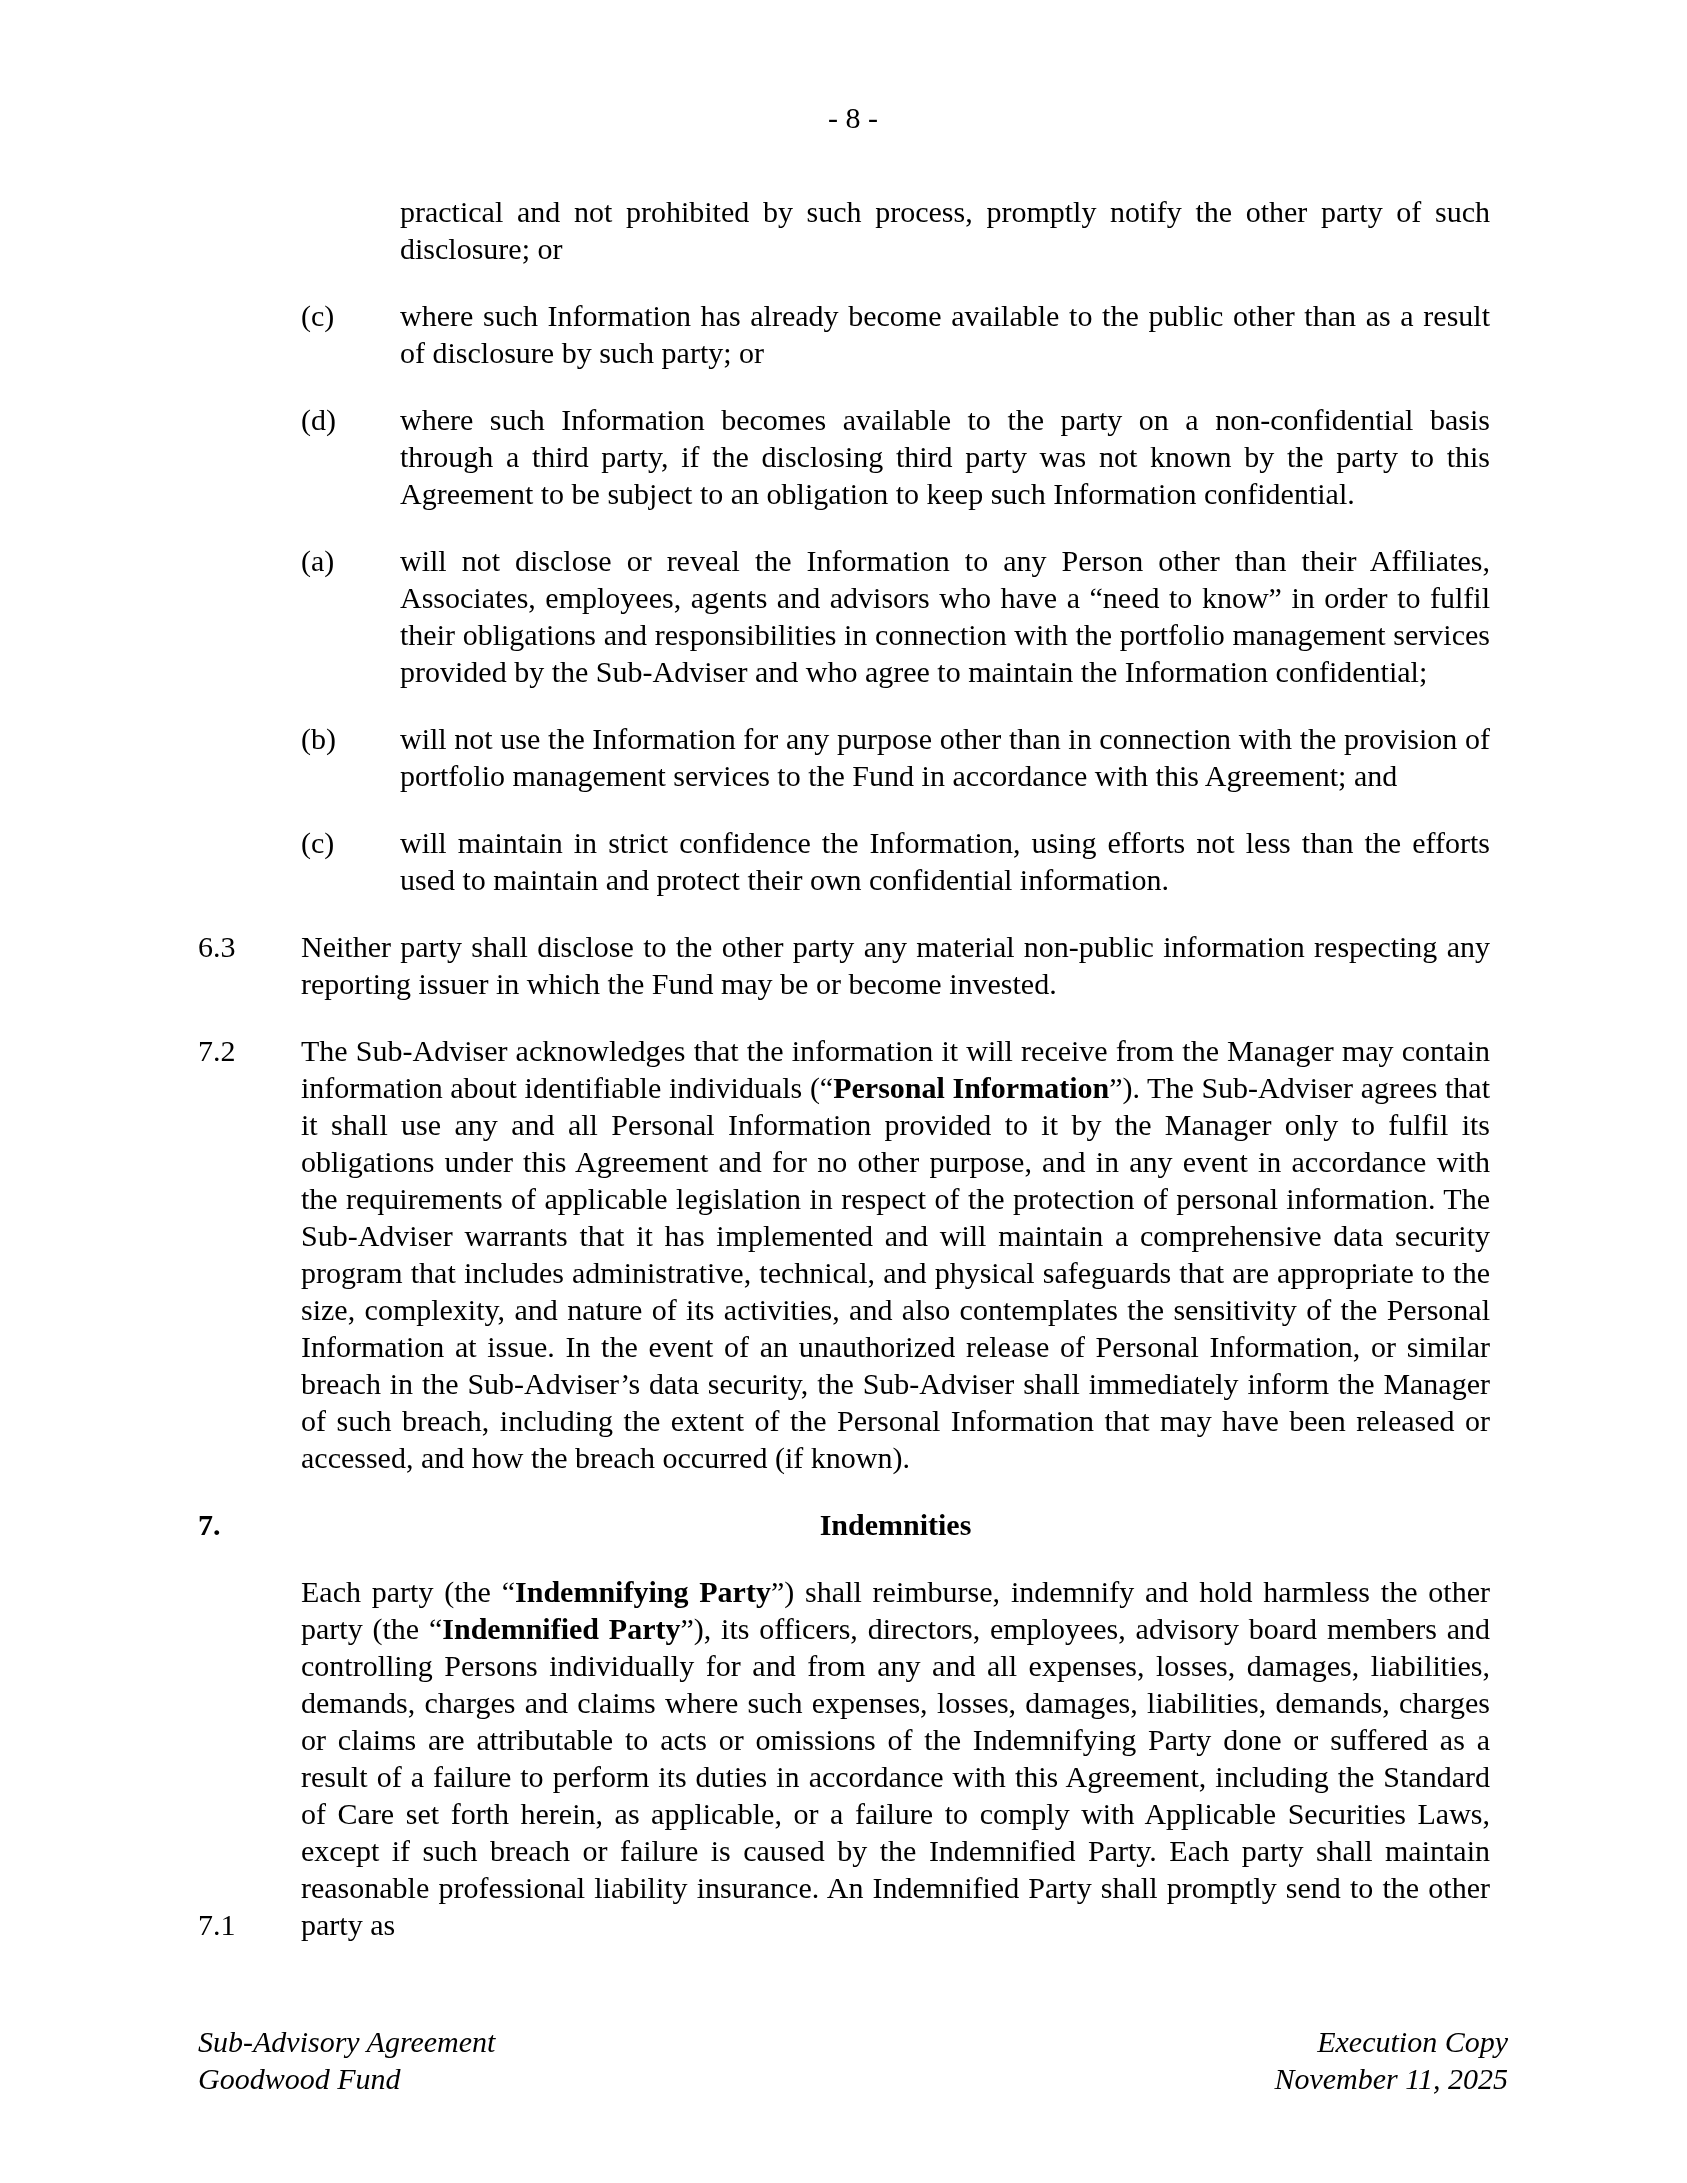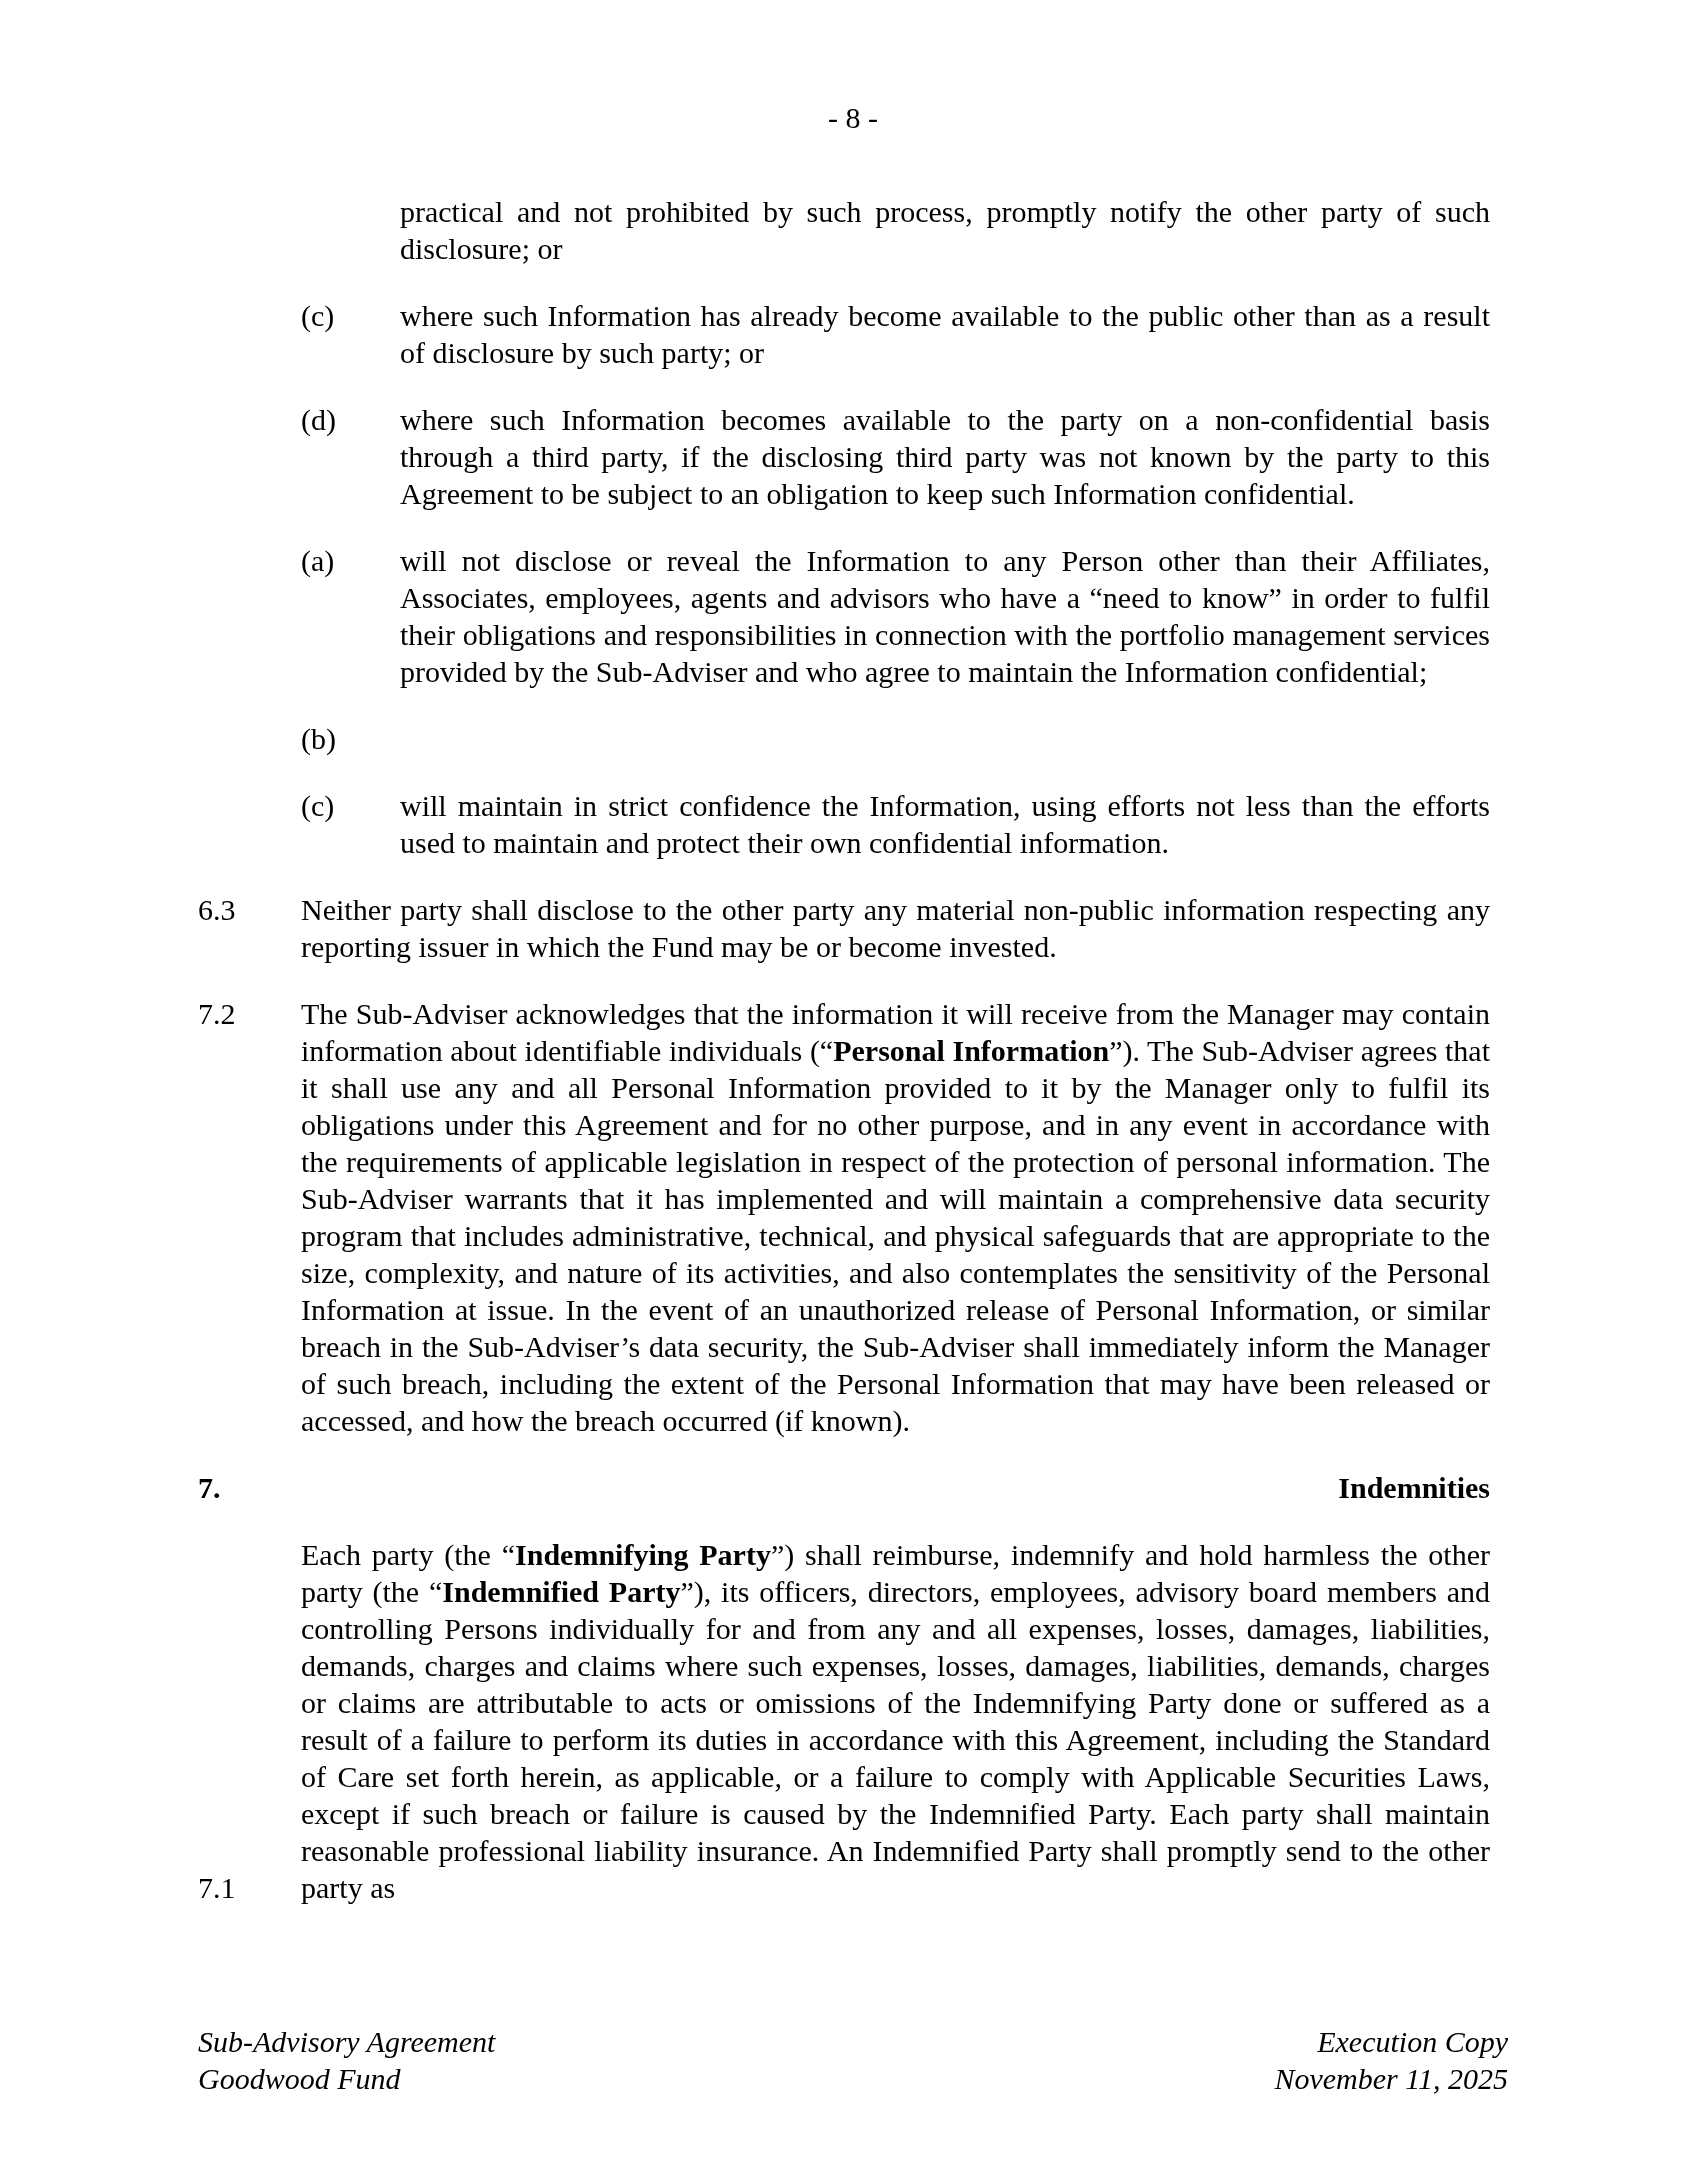--- a/index.html
+++ b/index.html
@@ -41,21 +41,21 @@
   }
   .num.bold { font-weight: bold; }
   .item.letter { padding-left: 103px; }
   .item.letter .num { flex: 0 0 99px; }
   .item.cont { padding-left: 202px; }
   .text {
     flex: 1 1 auto;
     text-align: justify;
   }
   .item.heading .text {
-    text-align: right;
+    text-align: center;
   }
   .text b { font-weight: bold; }
   .footer {
     position: absolute;
     top: 2023px;
     left: 198px;
     right: 179px;
     display: flex;
     justify-content: space-between;
     font-style: italic;
@@ -80,20 +80,21 @@
       <div class="item letter">
         <span class="num">(d)</span>
         <div class="text"><span>where such Information becomes available to the party on a non-confidential basis through a third party, if the disclosing third party was not known by the party to this Agreement to be subject to an obligation to keep such Information confidential.</span></div>
       </div>
       <div class="item letter">
         <span class="num">(a)</span>
         <div class="text"><span>will not disclose or reveal the Information to any Person other than their Affiliates, Associates, employees, agents and advisors who have a “need to know” in order to fulfil their obligations and responsibilities in connection with the portfolio management services provided by the Sub-Adviser and who agree to maintain the Information confidential;</span></div>
       </div>
       <div class="item letter">
         <span class="num">(b)</span>
+        <div class="text"><span>will not use the Information for any purpose other than in connection with the provision of portfolio management services to the Fund in accordance with this Agreement; and</span></div>
       </div>
       <div class="item letter">
         <span class="num">(c)</span>
         <div class="text"><span>will maintain in strict confidence the Information, using efforts not less than the efforts used to maintain and protect their own confidential information.</span></div>
       </div>
       <div class="item section">
         <span class="num">6.3</span>
         <div class="text"><span>Neither party shall disclose to the other party any material non-public information respecting any reporting issuer in which the Fund may be or become invested.</span></div>
       </div>
       <div class="item section">

